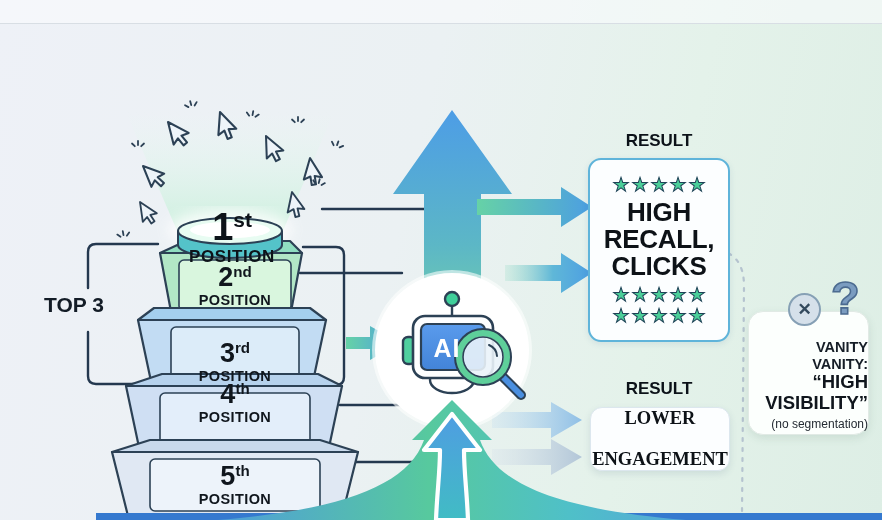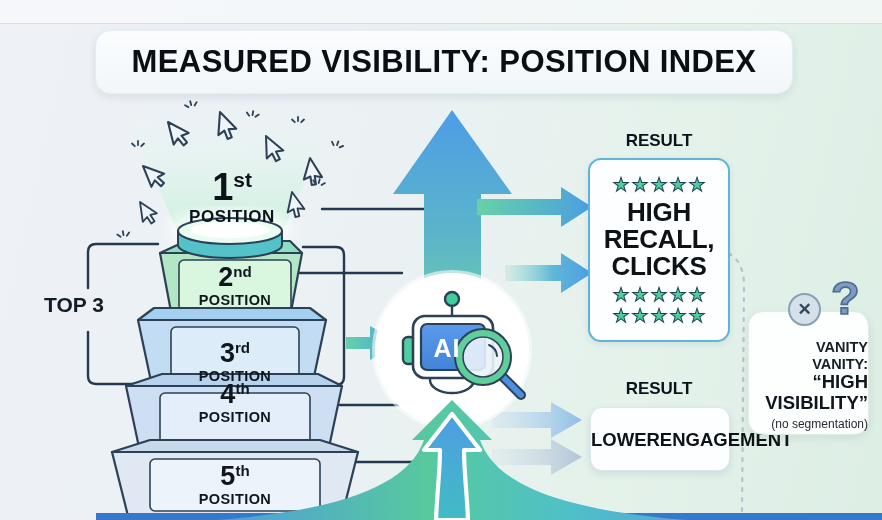--- a/index.html
+++ b/index.html
@@ -16,21 +16,21 @@
     background:linear-gradient(#fbfdfe,#f1f6f9);border:1px solid #e7edf2;
     box-shadow:0 3px 9px rgba(60,85,115,.12);
     display:flex;align-items:center;justify-content:center;}
   .banner span{font-size:31px;font-weight:bold;letter-spacing:.4px;color:#0b0f15;}
   
   .tier-label{position:absolute;left:160px;width:150px;text-align:center;color:#10161d;}
   .tier-label .rk{font-size:27px;line-height:29px;font-weight:bold;}
   .tier-label .rk .suf{font-size:.56em;vertical-align:9px;}
   .tier-label .wd{font-size:14.5px;line-height:17px;font-weight:bold;letter-spacing:.4px;}
   .first-label{position:absolute;left:147px;top:160px;width:170px;text-align:center;color:#0d1319;}
-  .first-label .rk{font-size:38px;line-height:40px;font-weight:bold;}
+  .first-label .rk{font-size:38px;line-height:40px;font-weight:bold;margin-top:40px;}
   .first-label .rk .suf{font-size:.55em;vertical-align:13px;}
   .first-label .wd{font-size:17px;line-height:20px;font-weight:bold;letter-spacing:.6px;}
   .top3{position:absolute;left:44px;top:293px;width:90px;
     font-size:21px;font-weight:bold;color:#131c26;}
   
   .ai-txt{position:absolute;left:417px;top:327px;width:60px;height:42px;
     display:flex;align-items:center;justify-content:center;
     font-size:25px;font-weight:bold;color:#ffffff;letter-spacing:1px;}
   
   .res-head{position:absolute;width:142px;text-align:center;font-size:17px;font-weight:bold;color:#0c1219;}
@@ -38,21 +38,21 @@
   .res-head.h2{left:588px;top:379px;}
   .box1{position:absolute;left:588px;top:158px;width:142px;height:184px;border-radius:13px;
     background:#fcfeff;border:2.5px solid #5fb4da;box-shadow:0 2px 6px rgba(60,110,150,.12);
     display:flex;flex-direction:column;align-items:center;justify-content:center;box-sizing:border-box;}
   .stars{font-size:19px;line-height:21px;letter-spacing:2px;color:#4bce99;
     -webkit-text-stroke:1px #1d4055;text-indent:2px;}
   .box1 .bl{font-size:26px;line-height:27px;font-weight:bold;color:#0d1217;letter-spacing:-.3px;}
   .box1 .gap{height:4px;}
   .box2{position:absolute;left:590px;top:407px;width:138px;height:62px;border-radius:12px;
     background:#fcfeff;border:1.5px solid #dce7ee;box-shadow:0 3px 7px rgba(70,100,130,.14);
-    display:flex;align-items:center;justify-content:space-between;}
+    display:flex;flex-direction:column;align-items:center;justify-content:space-between;font-family:Liberation Serif, serif;}
   .box2 .bl{font-size:18.5px;line-height:21px;font-weight:bold;color:#0d1217;}
   
   .vanity{position:absolute;left:748px;top:311px;width:121px;height:124px;border-radius:15px;
     background:rgba(253,255,254,.96);border:1px solid #e1eae5;
     box-shadow:0 3px 8px rgba(80,110,100,.14);
     text-align:right;box-sizing:border-box;padding-top:27px;}
   .vanity .vl{font-size:14.5px;line-height:16.5px;font-weight:bold;color:#161e27;}
   .vanity .vq{font-size:18.5px;line-height:20.5px;font-weight:bold;color:#10161d;}
   .vanity .vn{font-size:12px;line-height:14px;color:#242b33;margin-top:4px;}
   .xcircle{position:absolute;left:788px;top:293px;width:33px;height:33px;border-radius:50%;
@@ -215,23 +215,20 @@
     <g>
       <path d="M218,520 C340,510 408,486 424,440 L412,440 L452,400 L492,440 L480,440
                C496,486 564,510 686,520 Z" fill="url(#gFlare)"></path>
       <path d="M436,520 C437,493 440,472 440,450 L424,450 L452,414 L480,450 L464,450
                C464,472 467,493 468,520 Z" fill="url(#gInner)" stroke="#ffffff" stroke-width="4.2" stroke-linejoin="round"></path>
     </g>
 
     <path d="M719,250 Q744,255 744,286 L742,513" fill="none" stroke="#b5c3cf" stroke-width="2.2" stroke-dasharray="3 7" stroke-linecap="round"></path>
   </svg>
 
-  <div class="banner">
-    <span>MEASURED VISIBILITY: POSITION INDEX</span>
-  </div>
 
   <div class="first-label">
     <div class="rk"><span>1</span><span class="suf">st</span></div>
     <div class="wd">POSITION</div>
   </div>
 
   <div class="tier-label" style="top:257px">
     <div class="rk"><span>2</span><span class="suf">nd</span></div>
     <div class="wd">POSITION</div>
   </div>

